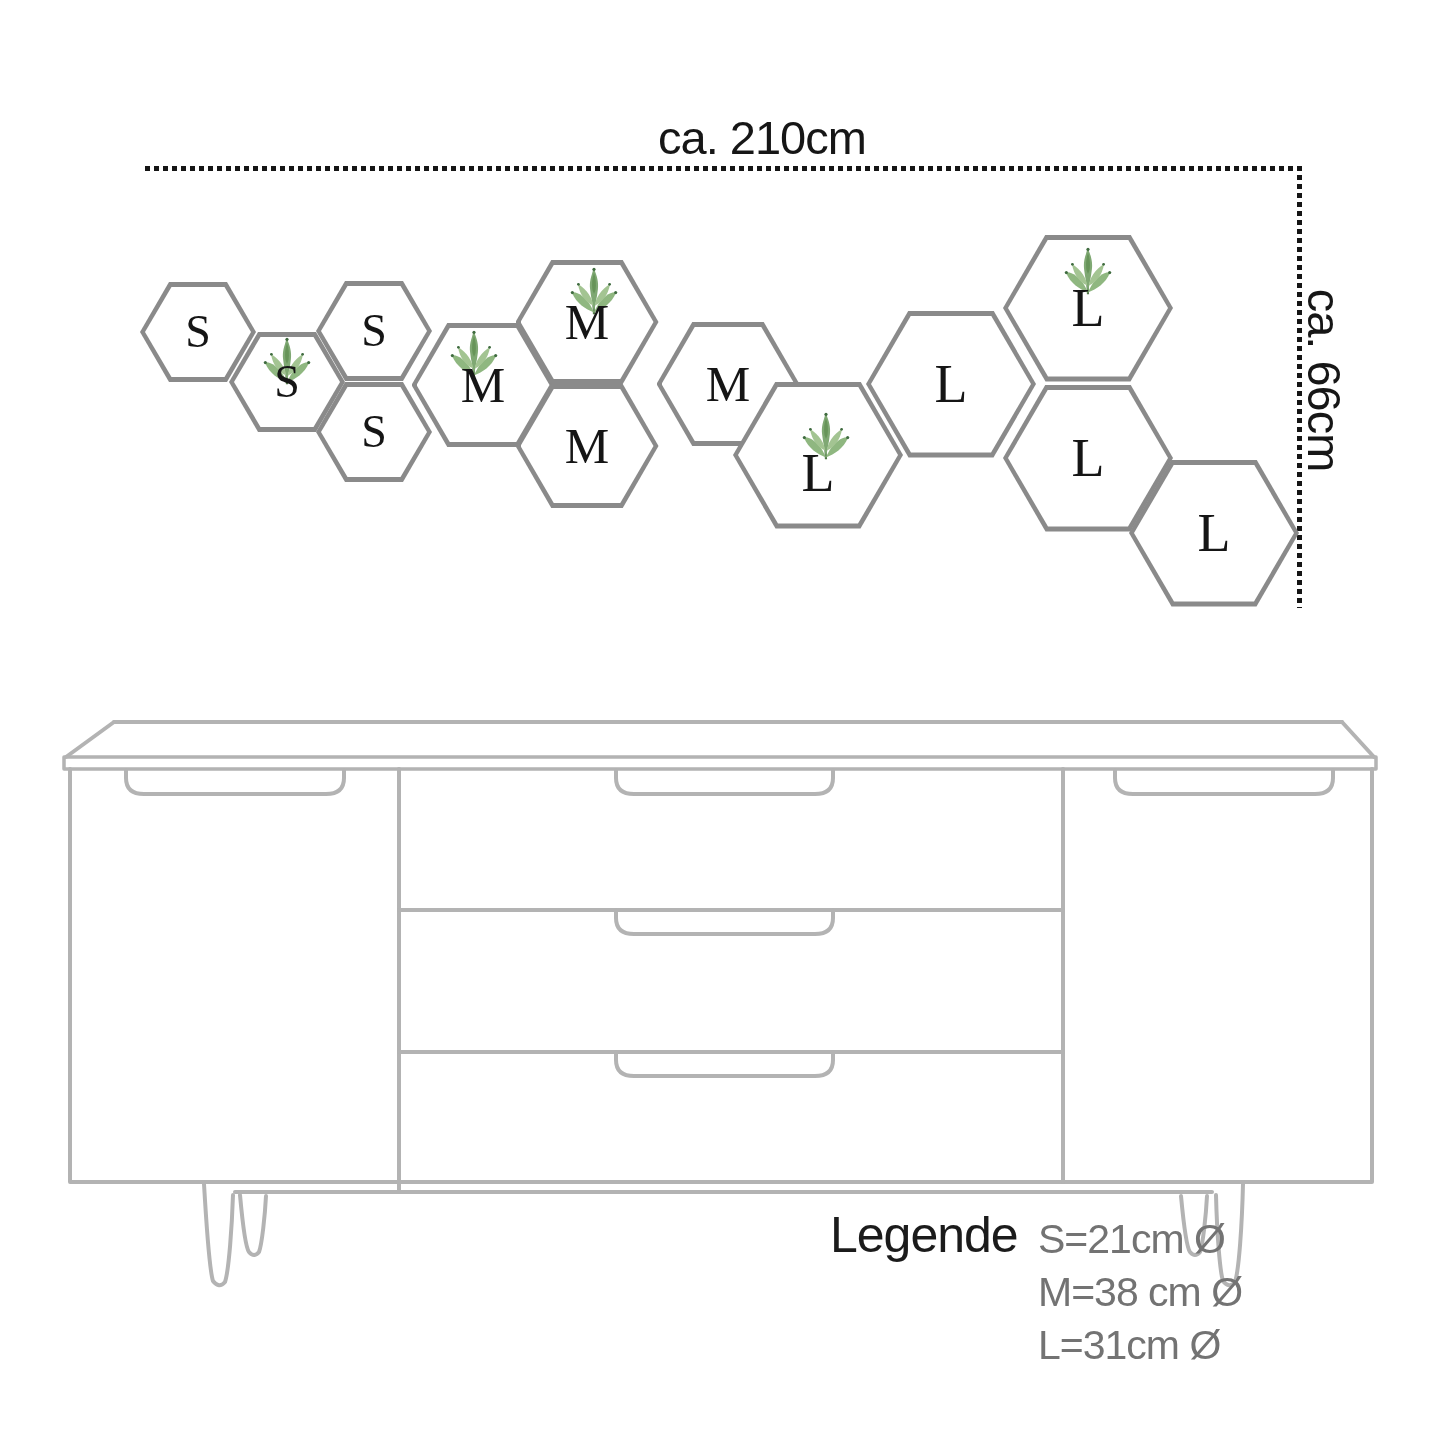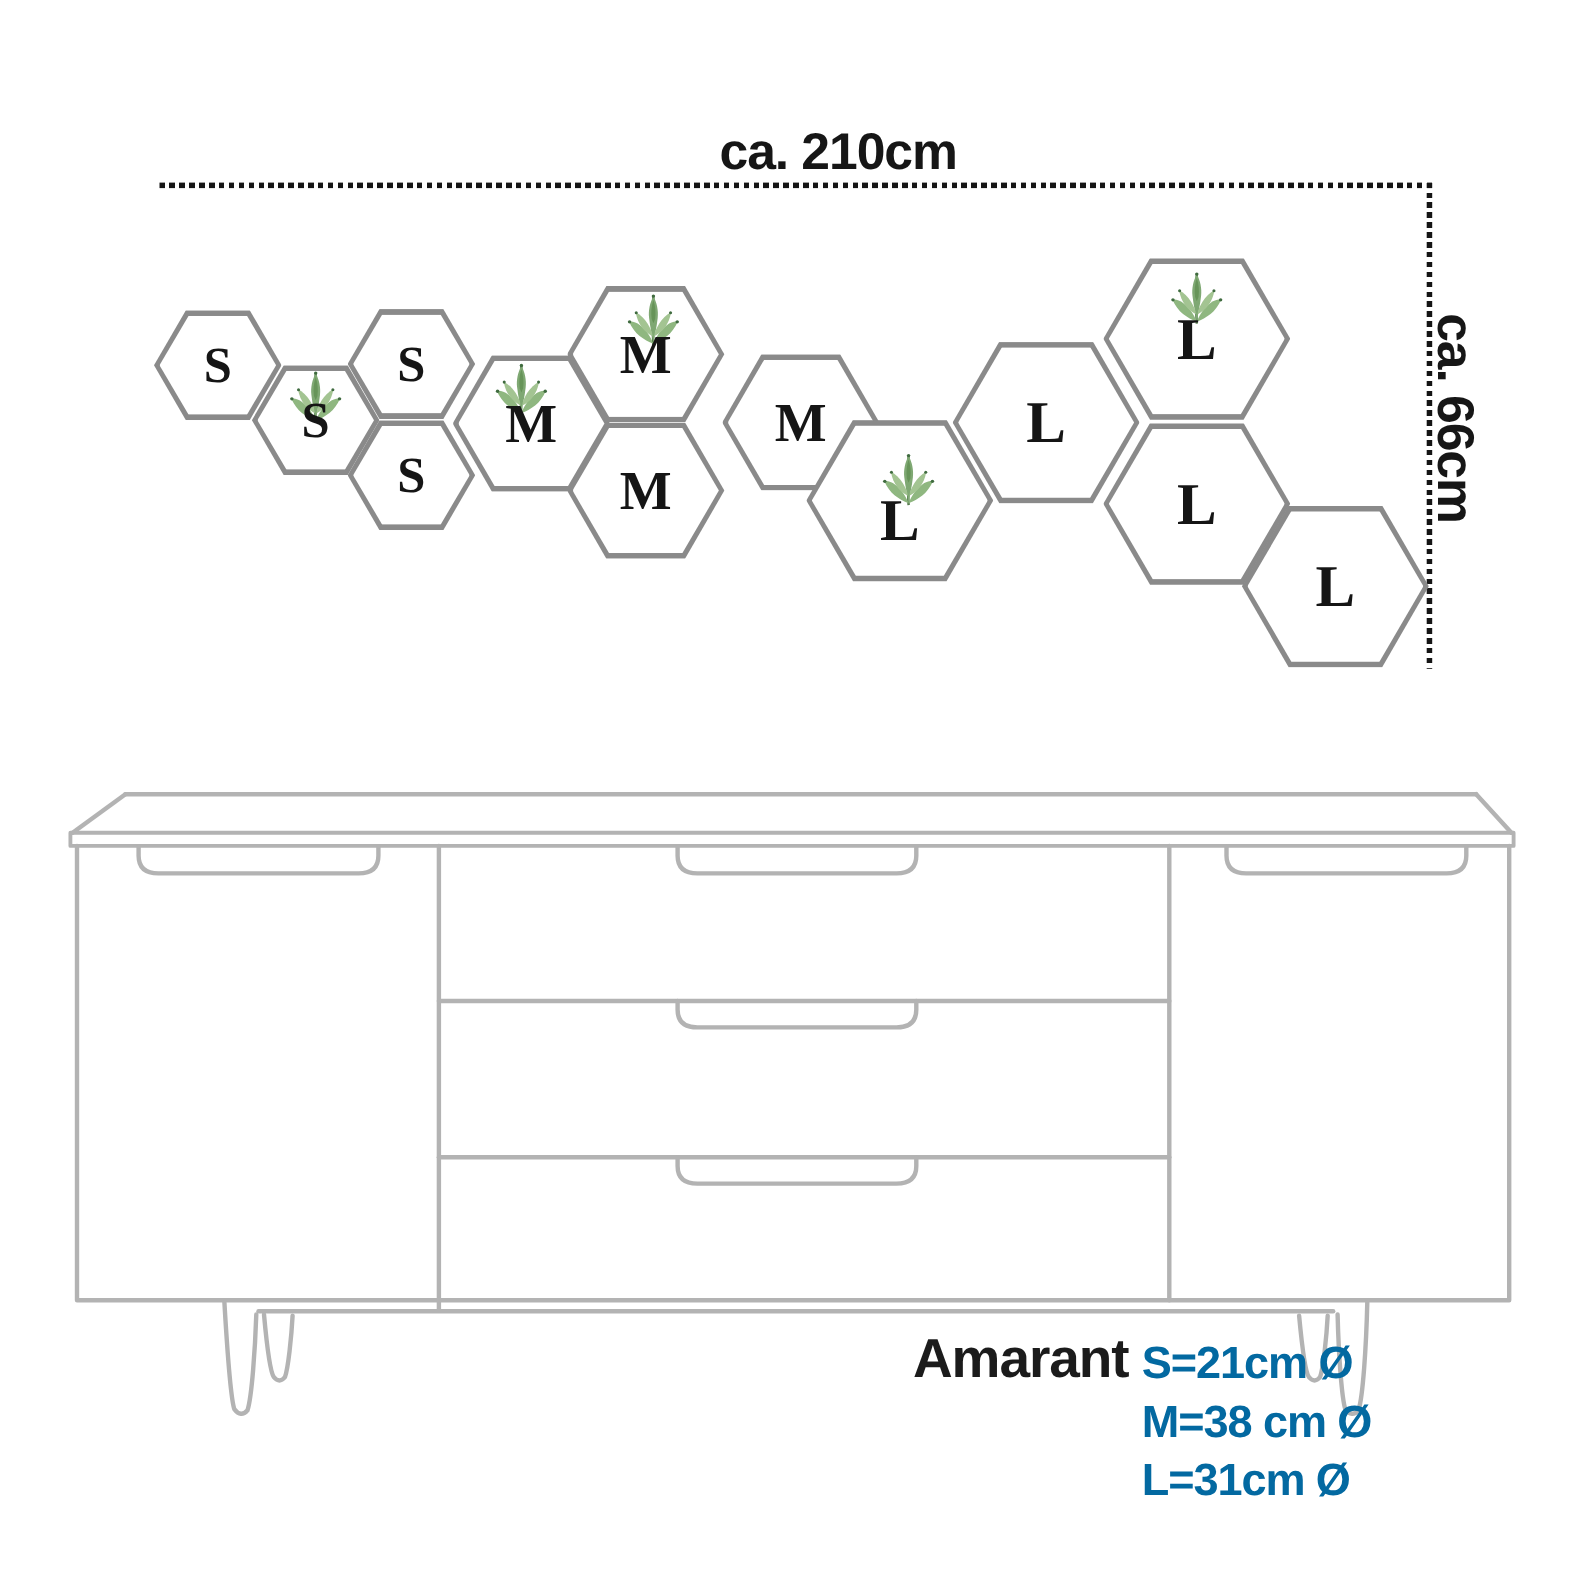--- a/index.html
+++ b/index.html
@@ -1,17 +1,17 @@
 <!DOCTYPE html>
 <html><head>
 <meta charset="utf-8">
 <style>
   html,body{margin:0;padding:0;background:#fff;}
   #canvas{position:relative;width:1445px;height:1445px;background:#fff;overflow:hidden;
-          font-family:"Liberation Sans",sans-serif;font-weight:bold;}
+          font-family:"Liberation Sans",sans-serif;}
   
   #dim-line-h{position:absolute;left:145px;top:166px;width:1158px;height:5px;
     background:repeating-linear-gradient(90deg,#151515 0 5px,transparent 5px 9px);}
   #dim-line-v{position:absolute;left:1297px;top:166px;width:5px;height:442px;
     background:repeating-linear-gradient(180deg,#151515 0 5px,transparent 5px 9px);}
   .dim-label{position:absolute;color:#161616;font-size:47px;white-space:nowrap;letter-spacing:-1px;}
   #dim-w{left:762px;top:110px;transform:translateX(-50%);}
   #dim-h{left:1324px;top:380px;transform:translate(-50%,-50%) rotate(90deg);}
   
   #hex-cluster{position:absolute;left:0;top:0;width:100%;height:100%;}
@@ -22,21 +22,21 @@
     clip-path:polygon(25% 0,75% 0,100% 50%,75% 100%,25% 100%,0 50%);}
   .hex-label{position:absolute;inset:0;display:flex;align-items:center;justify-content:center;
     font-family:"Liberation Serif",serif;color:#151515;line-height:1;}
   .fern{position:absolute;width:52px;height:56px;}
   .fern svg{width:100%;height:100%;display:block;}
   
   #sideboard{position:absolute;left:0;top:0;pointer-events:none;}
   
   #legend-title{position:absolute;left:830px;top:1206px;font-size:50px;color:#1b1b1b;
     letter-spacing:-1px;white-space:nowrap;}
-  #legend-entries{position:absolute;left:1038px;top:1210px;color:#0369a1;}
+  #legend-entries{position:absolute;left:1038px;top:1210px;color:#737373;}
   .legend-entry{height:53px;display:flex;align-items:flex-end;font-size:41px;
     letter-spacing:-1px;white-space:nowrap;line-height:1.15;}
   .legend-entry .fern-slot{position:relative;width:50px;height:50px;display:inline-block;
     margin-right:6px;margin-bottom:-4px;flex:none;}
   .legend-entry .fern-slot svg{width:50px;height:50px;display:block;}
 </style>
 </head>
 <body>
 
 <div id="canvas">
@@ -218,21 +218,21 @@
     <g>
       <path d="M235 1192 H1212"></path>
       <path d="M204 1184 C207 1235 210 1272 213 1281 Q219 1289 225 1282 C229 1270 232 1225 233 1195"></path>
       <path d="M240 1195 C243 1228 246 1248 249 1252 Q254 1258 259 1252 C262 1244 265 1215 266 1196"></path>
       <path d="M1181 1196 C1184 1228 1187 1248 1190 1252 Q1195 1258 1200 1252 C1203 1244 1206 1215 1207 1196"></path>
       <path d="M1216 1195 C1217 1235 1220 1272 1223 1281 Q1229 1289 1235 1282 C1239 1270 1242 1225 1243 1184"></path>
     </g>
   </svg>
 
   <div id="legend">
-    <div id="legend-title">Amarant</div>
+    <div id="legend-title">Legende</div>
     <div id="legend-entries">
       <div class="legend-entry">S=21cm Ø</div>
       <div class="legend-entry">M=38 cm Ø</div>
       <div class="legend-entry">L=31cm Ø</div>
     </div>
   </div>
 
 </div>
 
 </body></html>

